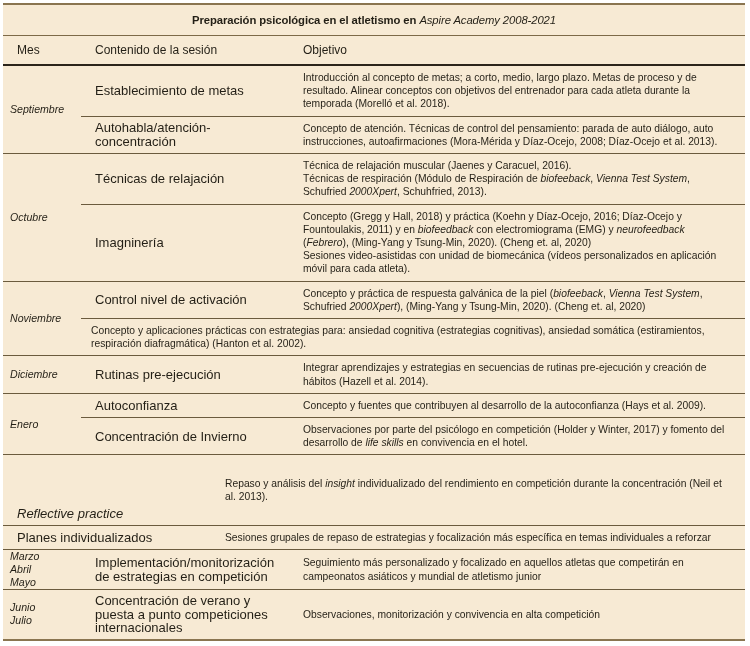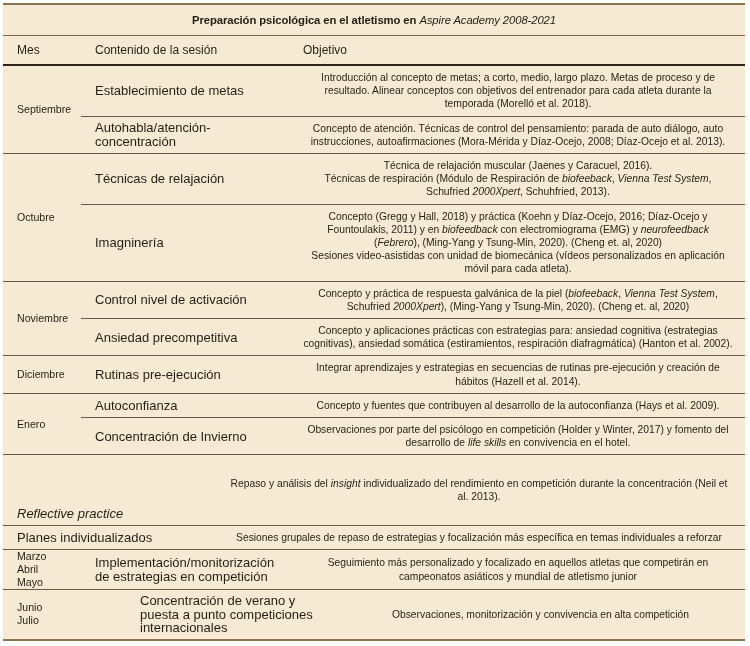--- a/index.html
+++ b/index.html
@@ -69,32 +69,33 @@
   .col-header .ch-objetivo { flex: 1; padding-left: 10px; box-sizing: border-box; }
 
   
   .rows { flex: 1 1 auto; display: flex; flex-direction: column; }
 
   .month-group {
     display: flex;
     border-bottom: 1.5px solid #6b5b3e;
     min-height: 0;
   }
-  .month-group:last-child { border-bottom: none; gap: 45px; }
+  .month-group:last-child { border-bottom: none; }
 
   .month-cell {
     width: 78px;
     flex: 0 0 78px;
     box-sizing: border-box;
-    padding-left: 14px;
+    padding-left: 7px;
     display: flex;
     flex-direction: column;
     justify-content: center;
     font-size: 10.6px;
     line-height: 13px;
+    font-style: italic;
   }
   .month-cell .mline { white-space: nowrap; }
 
   .sessions {
     flex: 1 1 auto;
     display: flex;
     flex-direction: column;
     min-width: 0;
   }
 
@@ -123,21 +124,20 @@
   .objective-cell {
     flex: 1 1 auto;
     box-sizing: border-box;
     padding: 5px 12px 5px 10px;
     display: flex;
     flex-direction: column;
     justify-content: center;
     font-size: 10.3px;
     line-height: 13.2px;
     min-width: 0;
-    text-align: center;
   }
   .objective-cell p { margin: 0; }
 </style>
 </head>
 <body>
 
 <div class="table-frame">
   <div class="table-body">
 
     <div class="caption">
@@ -206,23 +206,20 @@
           <div class="sessions">
             <div class="session-row">
               <div class="content-cell">
                 <span>Control nivel de activación</span>
               </div>
               <div class="objective-cell">
                 <p>Concepto y práctica de respuesta galvánica de la piel (<i>biofeeback</i>, <i>Vienna Test System</i>, Schufried <i>2000Xpert</i>), (Ming-Yang y Tsung-Min, 2020). (Cheng et. al, 2020)</p>
               </div>
             </div>
             <div class="session-row">
-              <div class="content-cell">
-                <span>Ansiedad precompetitiva</span>
-              </div>
               <div class="objective-cell">
                 <p>Concepto y aplicaciones prácticas con estrategias para: ansiedad cognitiva (estrategias cognitivas), ansiedad somática (estiramientos, respiración diafragmática) (Hanton et al. 2002).</p>
               </div>
             </div>
           </div>
         </div>
         <div class="month-group">
           <div class="month-cell">
             <div class="mline">Diciembre</div>
           </div>

